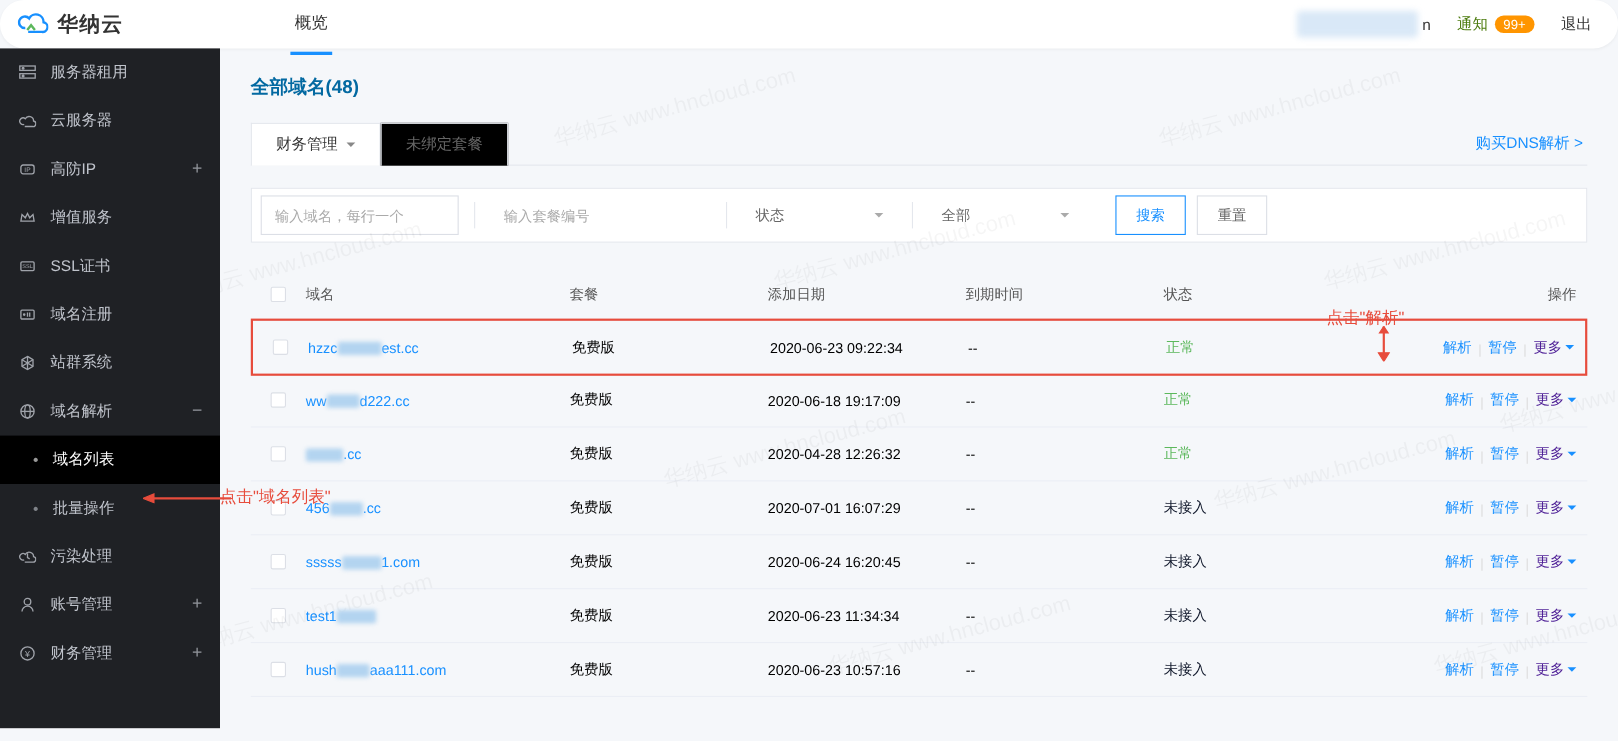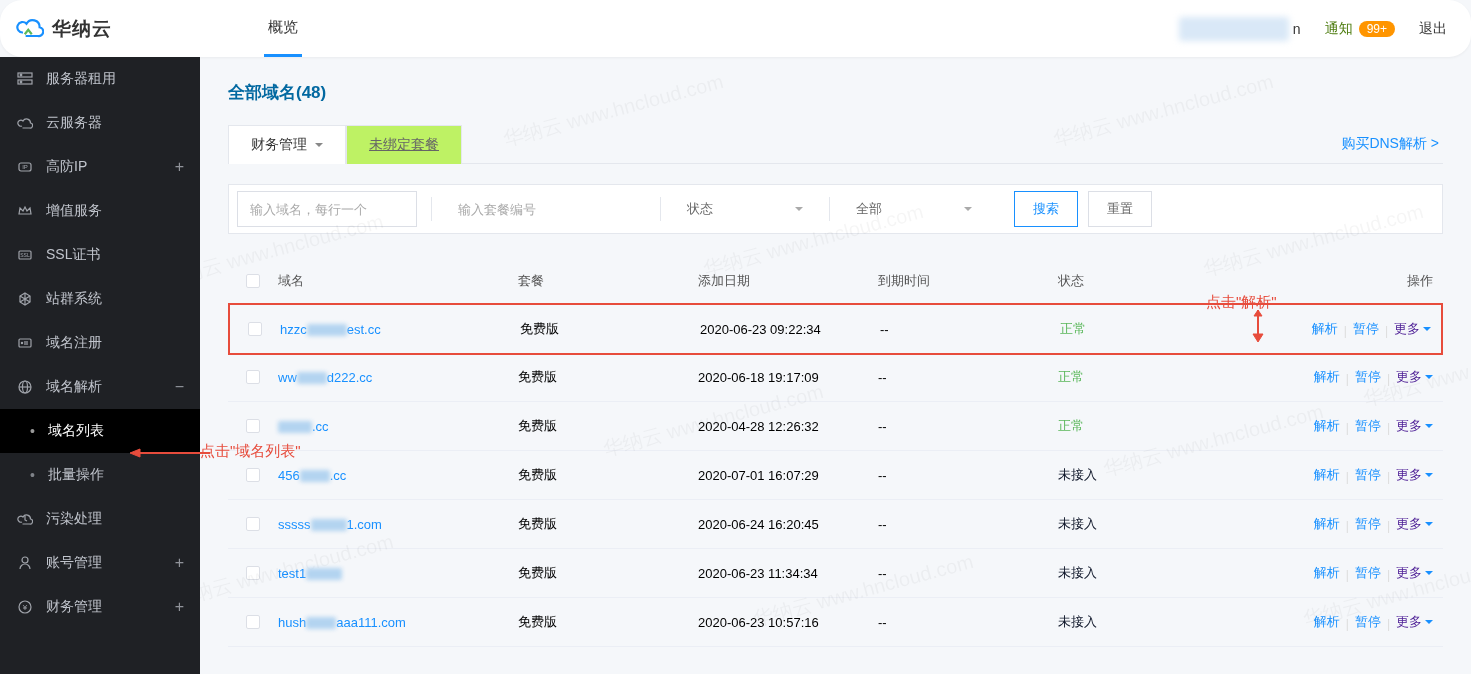--- a/index.html
+++ b/index.html
@@ -1,18 +1,18 @@
 <!DOCTYPE html>
 <html><head>
   <meta charset="utf-8">
   <style>
     * { margin: 0; padding: 0; box-sizing: border-box; font-family: "Microsoft YaHei", Arial, sans-serif; }
     body { width: 1471px; height: 674px; overflow: hidden; background: #f5f7fa; }
     
-    .topbar { height: 57px; background: #fff; display: flex; align-items: center; padding: 0 24px 0 0; box-shadow: 0 1px 3px rgba(0,0,0,0.05); border-radius: 22px;}
+    .topbar { height: 44px; background: #fff; display: flex; align-items: center; padding: 0 24px 0 0; box-shadow: 0 1px 3px rgba(0,0,0,0.05); border-radius: 22px;}
     .logo-wrap { display: flex; align-items: center; width: 200px; padding-left: 16px;}
     .logo-wrap svg { width: 28px; height: 28px; }
     .brand-text { font-size: 19px; font-weight: 600; color: #333; margin-left: 8px; letter-spacing: 1px;}
     .topnav-item { margin-left: 64px; font-size: 15px; color: #333; padding: 17px 4px; border-bottom: 3px solid #1890ff;}
     .topbar-spacer { flex: 1; }
     .user-blur { width: 110px; height: 24px; background: #d9e8f7; filter: blur(3px); border-radius: 3px; margin-right: 4px;}
     .user-suffix { color: #333; font-size: 14px; margin-right: 24px;}
     .notif { display: flex; align-items: center; margin-right: 24px; }
     .notif-label { font-size: 14px; color: #4d7c0f; margin-right: 6px;}
     .notif-badge { background: #ff9500; color: #fff; font-size: 12px; padding: 1px 8px; border-radius: 10px;}
@@ -31,21 +31,21 @@
     .sb-sub { padding-left: 48px; height: 44px; display: flex; align-items: center; font-size: 14px; cursor: pointer; position: relative;}
     .sb-sub::before { content: "•"; position: absolute; left: 30px; opacity: 0.6;}
     .sb-sub.active { background: #000; color: #fff;}
     
     .main { flex: 1; padding: 24px 28px; overflow: auto; position: relative;}
     .page-title { font-size: 17px; font-weight: 700; color: #0369a1; margin-bottom: 20px;}
     
     .tabs-row { display: flex; align-items: center; border-bottom: 1px solid #e4e7ed; margin-bottom: 20px;}
     .tab { padding: 10px 22px; border: 1px solid #e4e7ed; border-bottom: none; font-size: 14px; background: #fff; display: flex; align-items: center; cursor: pointer; position: relative; top: 1px;}
     .tab.active { border-top: 1px solid #e4e7ed; color: #333; }
-    .tab:not(.active) { background: #bef264; color: #666; text-decoration: underline;}
+    .tab:not(.active) { background: #000000; color: #666;}
     .tab .caret { margin-left: 8px; border: 4px solid transparent; border-top-color: #888; width: 0; height: 0; margin-top: 4px;}
     .tabs-spacer { flex: 1;}
     .buy-link { color: #1890ff; font-size: 14px; padding: 0 4px;}
     
     .filters { display: flex; gap: 10px; margin-bottom: 24px; padding: 6px 8px; border: 1px solid #e4e7ed; background: #fff; align-items: center;}
     .input { height: 36px; border: 1px solid #dcdfe6; padding: 0 12px; font-size: 13px; color: #333; background: #fff;}
     .input::placeholder { color: #aaa; }
     .input.domain { width: 180px;}
     .input.plan { width: 200px; border: none;}
     .select { height: 36px; border: none; padding: 0 12px; font-size: 13px; color: #666; background: #fff; display: flex; align-items: center; justify-content: space-between; width: 140px;}
@@ -149,35 +149,35 @@
           <svg width="16" height="16" viewBox="0 0 16 16" fill="none" stroke="currentColor" stroke-width="1.2">
             <rect x="2" y="4" width="12" height="8" rx="1"></rect>
             <text x="8" y="10" font-size="5" fill="currentColor" text-anchor="middle" stroke="none">SSL</text>
           </svg>
         </span>
       <span class="sb-label">SSL证书</span>
     </div>
     <div class="sb-item">
       <span class="sb-icon">
           <svg width="16" height="16" viewBox="0 0 16 16" fill="none" stroke="currentColor" stroke-width="1.2">
-            <path d="M8 2 l5 3 v6 l-5 3 l-5-3 v-6 z"></path>
-            <path d="M8 2 v12 M3 5 l10 6 M13 5 l-10 6"></path>
-          </svg>
-        </span>
-      <span class="sb-label">站群系统</span>
-    </div>
-    <div class="sb-item">
-      <span class="sb-icon">
-          <svg width="16" height="16" viewBox="0 0 16 16" fill="none" stroke="currentColor" stroke-width="1.2">
             <rect x="2" y="4" width="12" height="8" rx="1"></rect>
             <circle cx="5" cy="8" r="0.6" fill="currentColor"></circle>
             <path d="M8 6 v4 M10 6 v4"></path>
           </svg>
         </span>
       <span class="sb-label">域名注册</span>
+    </div>
+    <div class="sb-item">
+      <span class="sb-icon">
+          <svg width="16" height="16" viewBox="0 0 16 16" fill="none" stroke="currentColor" stroke-width="1.2">
+            <path d="M8 2 l5 3 v6 l-5 3 l-5-3 v-6 z"></path>
+            <path d="M8 2 v12 M3 5 l10 6 M13 5 l-10 6"></path>
+          </svg>
+        </span>
+      <span class="sb-label">站群系统</span>
     </div>
     <div class="sb-item">
       <span class="sb-icon">
           <svg width="16" height="16" viewBox="0 0 16 16" fill="none" stroke="currentColor" stroke-width="1.2">
             <circle cx="8" cy="8" r="6"></circle>
             <ellipse cx="8" cy="8" rx="2.5" ry="6"></ellipse>
             <path d="M2 8 h12"></path>
           </svg>
         </span>
       <span class="sb-label">域名解析</span>

